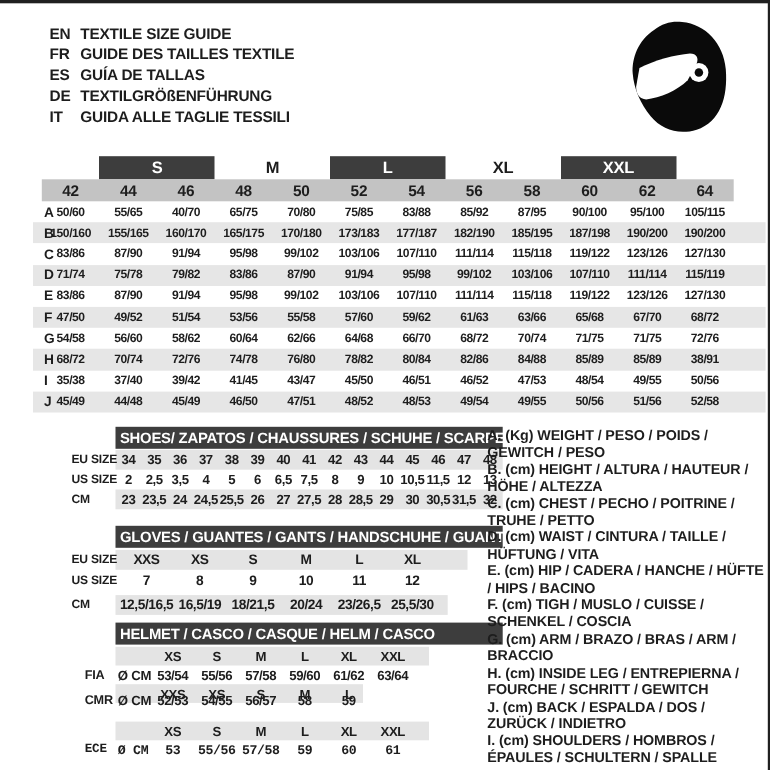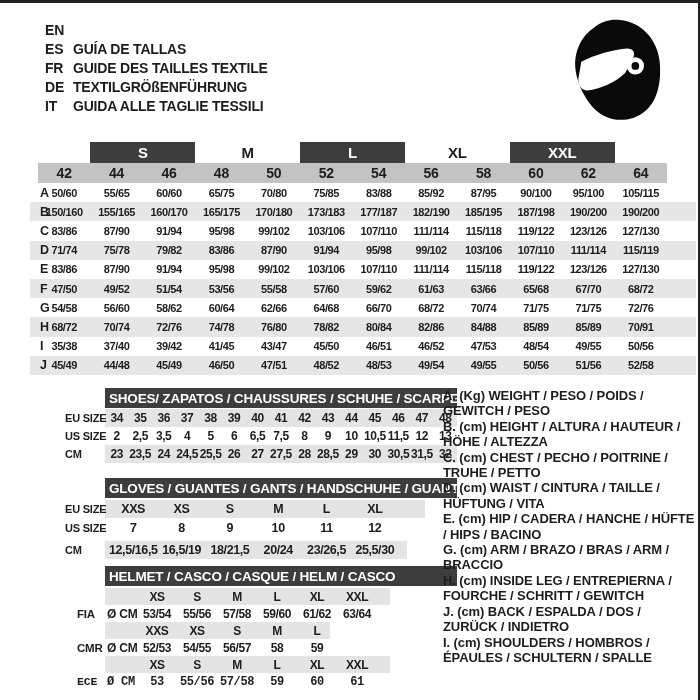--- a/index.html
+++ b/index.html
@@ -67,28 +67,29 @@
 </head>
 <body>
 
 <div id="page">
   <div class="frame-top"></div>
   <div class="frame-right"></div>
 
   <div id="languages">
       <div class="lang-row">
         <div class="lang-code">EN</div>
+        <div class="lang-text">TEXTILE SIZE GUIDE</div>
+      </div>
+      <div class="lang-row">
+        <div class="lang-code">FR</div>
+        <div class="lang-text">GUIDE DES TAILLES TEXTILE</div>
       </div>
       <div class="lang-row">
         <div class="lang-code">ES</div>
         <div class="lang-text">GUÍA DE TALLAS</div>
-      </div>
-      <div class="lang-row">
-        <div class="lang-code">FR</div>
-        <div class="lang-text">GUIDE DES TAILLES TEXTILE</div>
       </div>
       <div class="lang-row">
         <div class="lang-code">DE</div>
         <div class="lang-text">TEXTILGRÖßENFÜHRUNG</div>
       </div>
       <div class="lang-row">
         <div class="lang-code">IT</div>
         <div class="lang-text">GUIDA ALLE TAGLIE TESSILI</div>
       </div>
     </div>
@@ -122,21 +123,21 @@
       <div class="num-cell">60</div>
       <div class="num-cell">62</div>
       <div class="num-cell">64</div>
     </div>
   <div id="main-rows">
       <div class="mrow">
         <div class="letter">A</div>
         <div class="vals">
           <div class="vcell">50/60</div>
           <div class="vcell">55/65</div>
-          <div class="vcell">60/60</div>
+          <div class="vcell">40/70</div>
           <div class="vcell">65/75</div>
           <div class="vcell">70/80</div>
           <div class="vcell">75/85</div>
           <div class="vcell">83/88</div>
           <div class="vcell">85/92</div>
           <div class="vcell">87/95</div>
           <div class="vcell">90/100</div>
           <div class="vcell">95/100</div>
           <div class="vcell">105/115</div>
         </div>
@@ -250,21 +251,21 @@
           <div class="vcell">70/74</div>
           <div class="vcell">72/76</div>
           <div class="vcell">74/78</div>
           <div class="vcell">76/80</div>
           <div class="vcell">78/82</div>
           <div class="vcell">80/84</div>
           <div class="vcell">82/86</div>
           <div class="vcell">84/88</div>
           <div class="vcell">85/89</div>
           <div class="vcell">85/89</div>
-          <div class="vcell">70/91</div>
+          <div class="vcell">38/91</div>
         </div>
       </div>
       <div class="mrow">
         <div class="letter">I</div>
         <div class="vals">
           <div class="vcell">35/38</div>
           <div class="vcell">37/40</div>
           <div class="vcell">39/42</div>
           <div class="vcell">41/45</div>
           <div class="vcell">43/47</div>
@@ -414,21 +415,21 @@
         <div class="helm-band" style="width: 225px;"></div>
         <div class="helm-grid">
           <div class="vcell">XXS</div>
           <div class="vcell">XS</div>
           <div class="vcell">S</div>
           <div class="vcell">M</div>
           <div class="vcell">L</div>
           <div class="vcell"></div>
         </div>
       </div>
-      <div class="helm-row" style="top: 51px;">
+      <div class="helm-row" style="top: 40px;">
         <div class="helm-org">CMR</div>
         <div class="helm-diam">Ø CM</div>
         <div class="helm-grid">
           <div class="vcell">52/53</div>
           <div class="vcell">54/55</div>
           <div class="vcell">56/57</div>
           <div class="vcell">58</div>
           <div class="vcell">59</div>
           <div class="vcell"></div>
         </div>
@@ -457,18 +458,19 @@
         </div>
       </div>
     </div>
 
   <div id="legend">
       <div class="legend-item">A. (Kg) WEIGHT / PESO / POIDS / GEWITCH / PESO</div>
       <div class="legend-item">B. (cm) HEIGHT / ALTURA / HAUTEUR / HÖHE / ALTEZZA</div>
       <div class="legend-item">C. (cm) CHEST / PECHO / POITRINE / TRUHE / PETTO</div>
       <div class="legend-item">D. (cm) WAIST / CINTURA / TAILLE / HÜFTUNG / VITA</div>
       <div class="legend-item">E. (cm) HIP / CADERA / HANCHE / HÜFTE / HIPS /  BACINO</div>
+      <div class="legend-item">F. (cm) TIGH / MUSLO / CUISSE / SCHENKEL / COSCIA</div>
       <div class="legend-item">G. (cm) ARM / BRAZO / BRAS / ARM / BRACCIO</div>
       <div class="legend-item">H. (cm) INSIDE LEG / ENTREPIERNA / FOURCHE / SCHRITT / GEWITCH</div>
       <div class="legend-item">J. (cm) BACK / ESPALDA / DOS / ZURÜCK / INDIETRO</div>
       <div class="legend-item">I. (cm) SHOULDERS / HOMBROS / ÉPAULES / SCHULTERN / SPALLE</div>
     </div>
 </div>
 
 </body></html>

